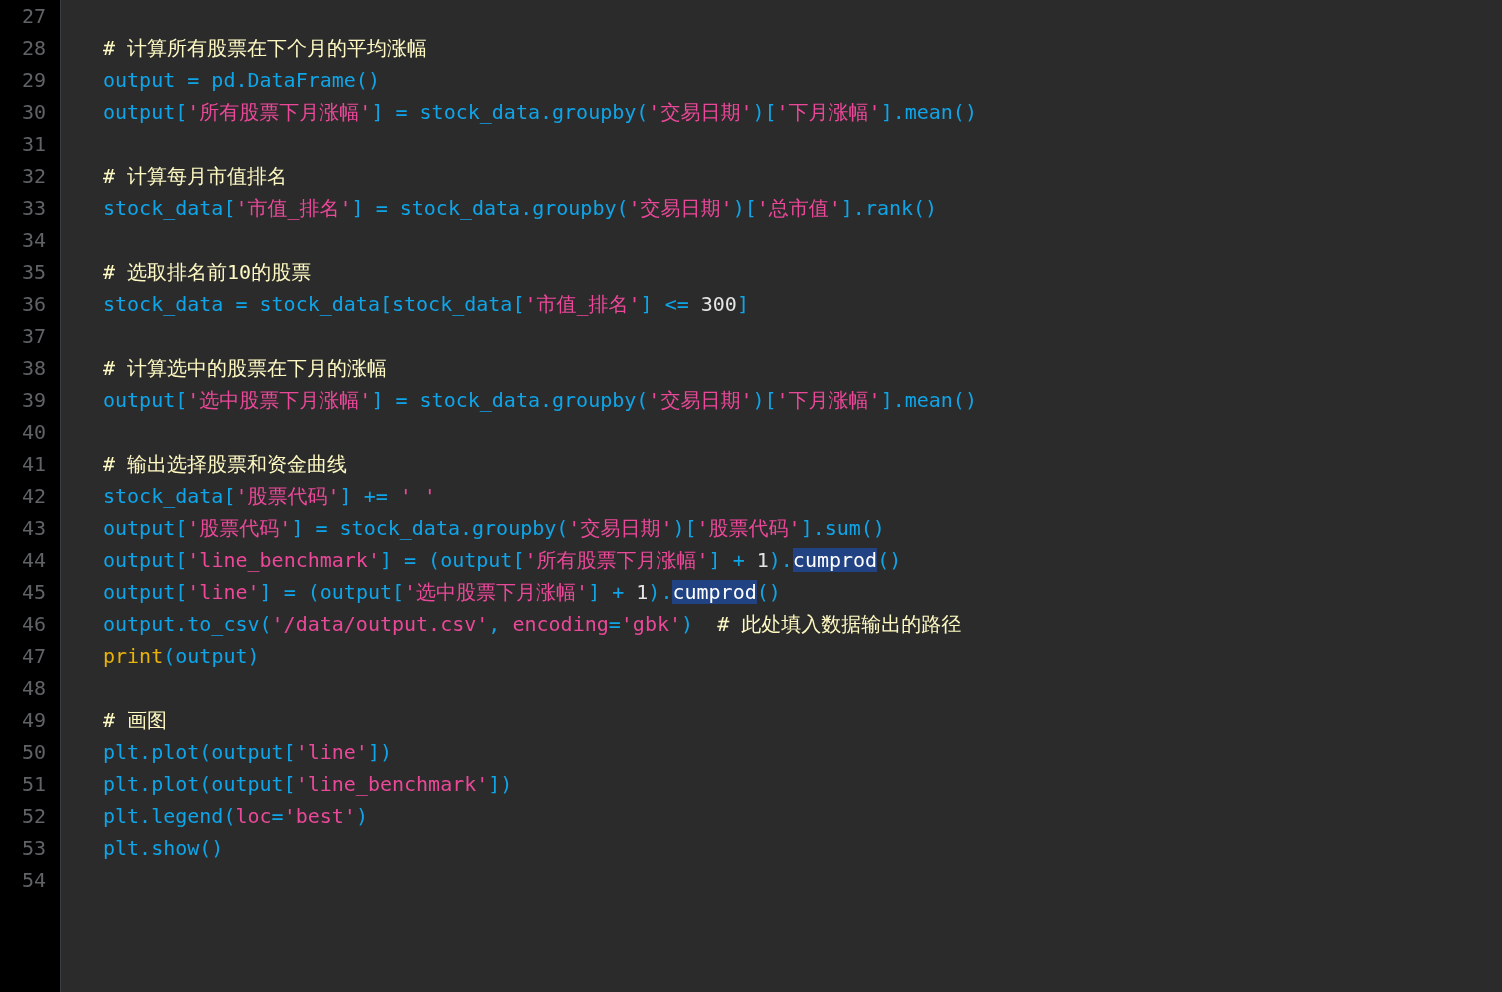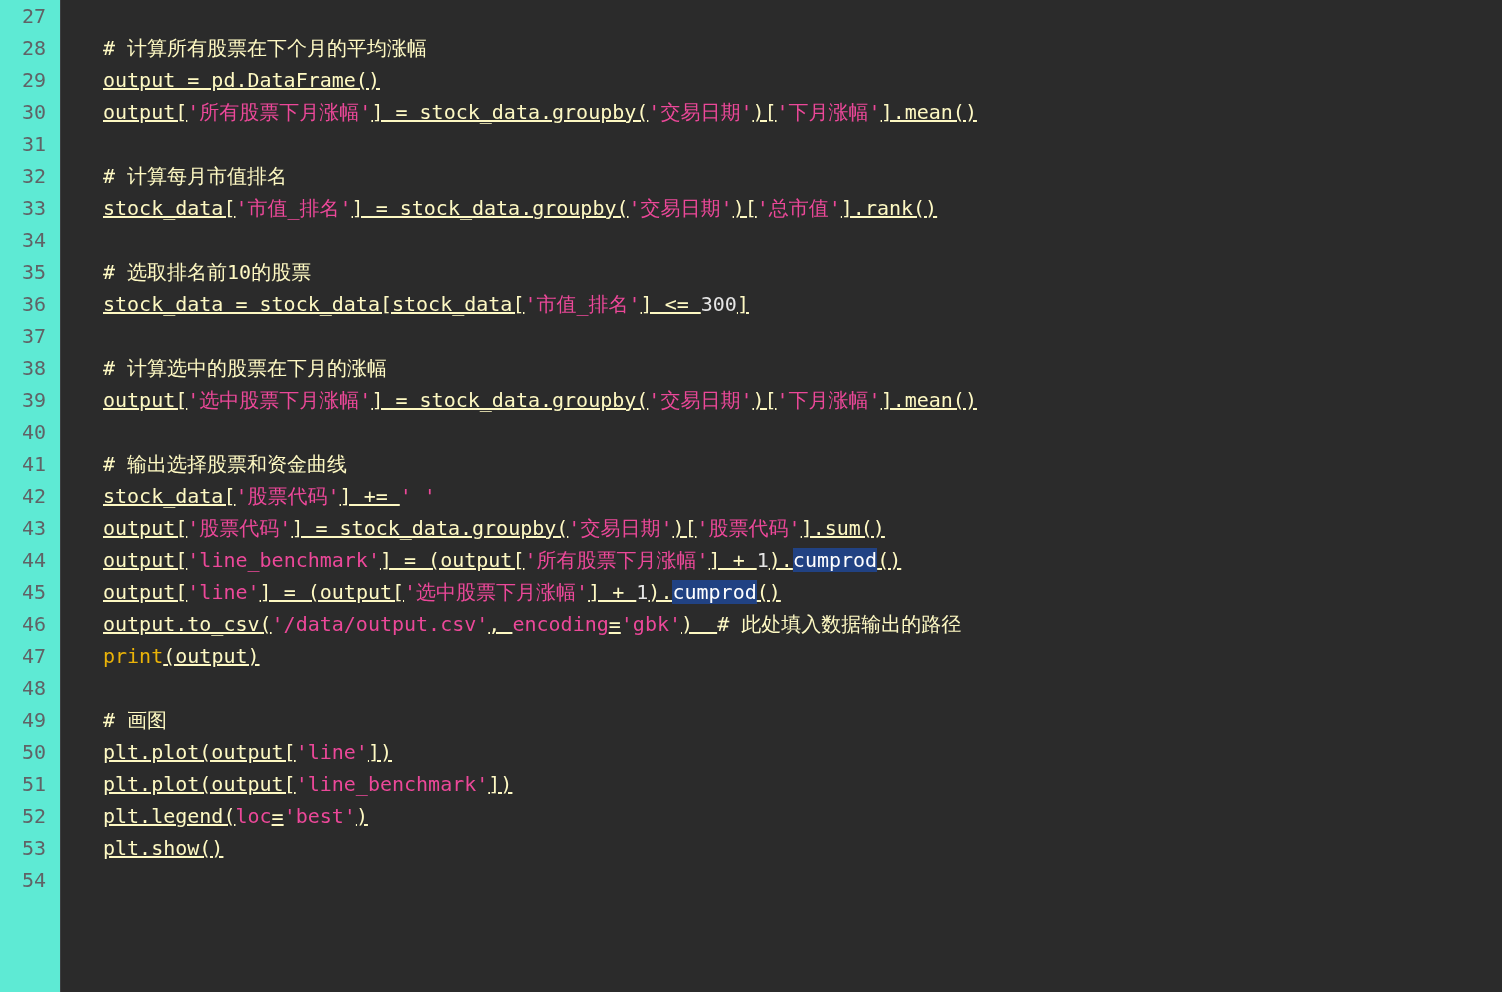--- a/index.html
+++ b/index.html
@@ -1,21 +1,21 @@
 <!DOCTYPE html>
 <html><head>
 <meta charset="utf-8">
 <style>
   html,body{margin:0;padding:0;background:#2b2b2b;}
   .editor{display:flex;font-family:"Menlo","Consolas",monospace;font-size:20px;line-height:32px;background:#2b2b2b;color:#a9b7c6;min-height:992px;width:1502px;overflow:hidden;}
-  .gutter{background:#5eead4;color:#606366;text-align:right;padding:0 14px 0 10px;user-select:none;min-width:36px;border-right:1px solid #3c3f41;}
+  .gutter{background:#000000;color:#606366;text-align:right;padding:0 14px 0 10px;user-select:none;min-width:36px;border-right:1px solid #3c3f41;}
   .gutter .ln{height:32px;}
   .code{padding-left:42px;white-space:pre;position:relative;}
   .code .row{height:32px;display:block;}
-  .t-def{color:#fef9c3;text-decoration:underline;}      
+  .t-def{color:#0ea5e9;}      
   .t-cmt{color:#fef9c3;}      
   .t-str{color:#ec4899;}      
   .t-num{color:#e5e5e5;}      
   .t-kw{color:#eab308;}       
   .t-kwarg{color:#ec4899;text-align:center;}    
   .hl{background:#214283;color:#ffffff;} 
 </style>
 </head>
 <body>
 

